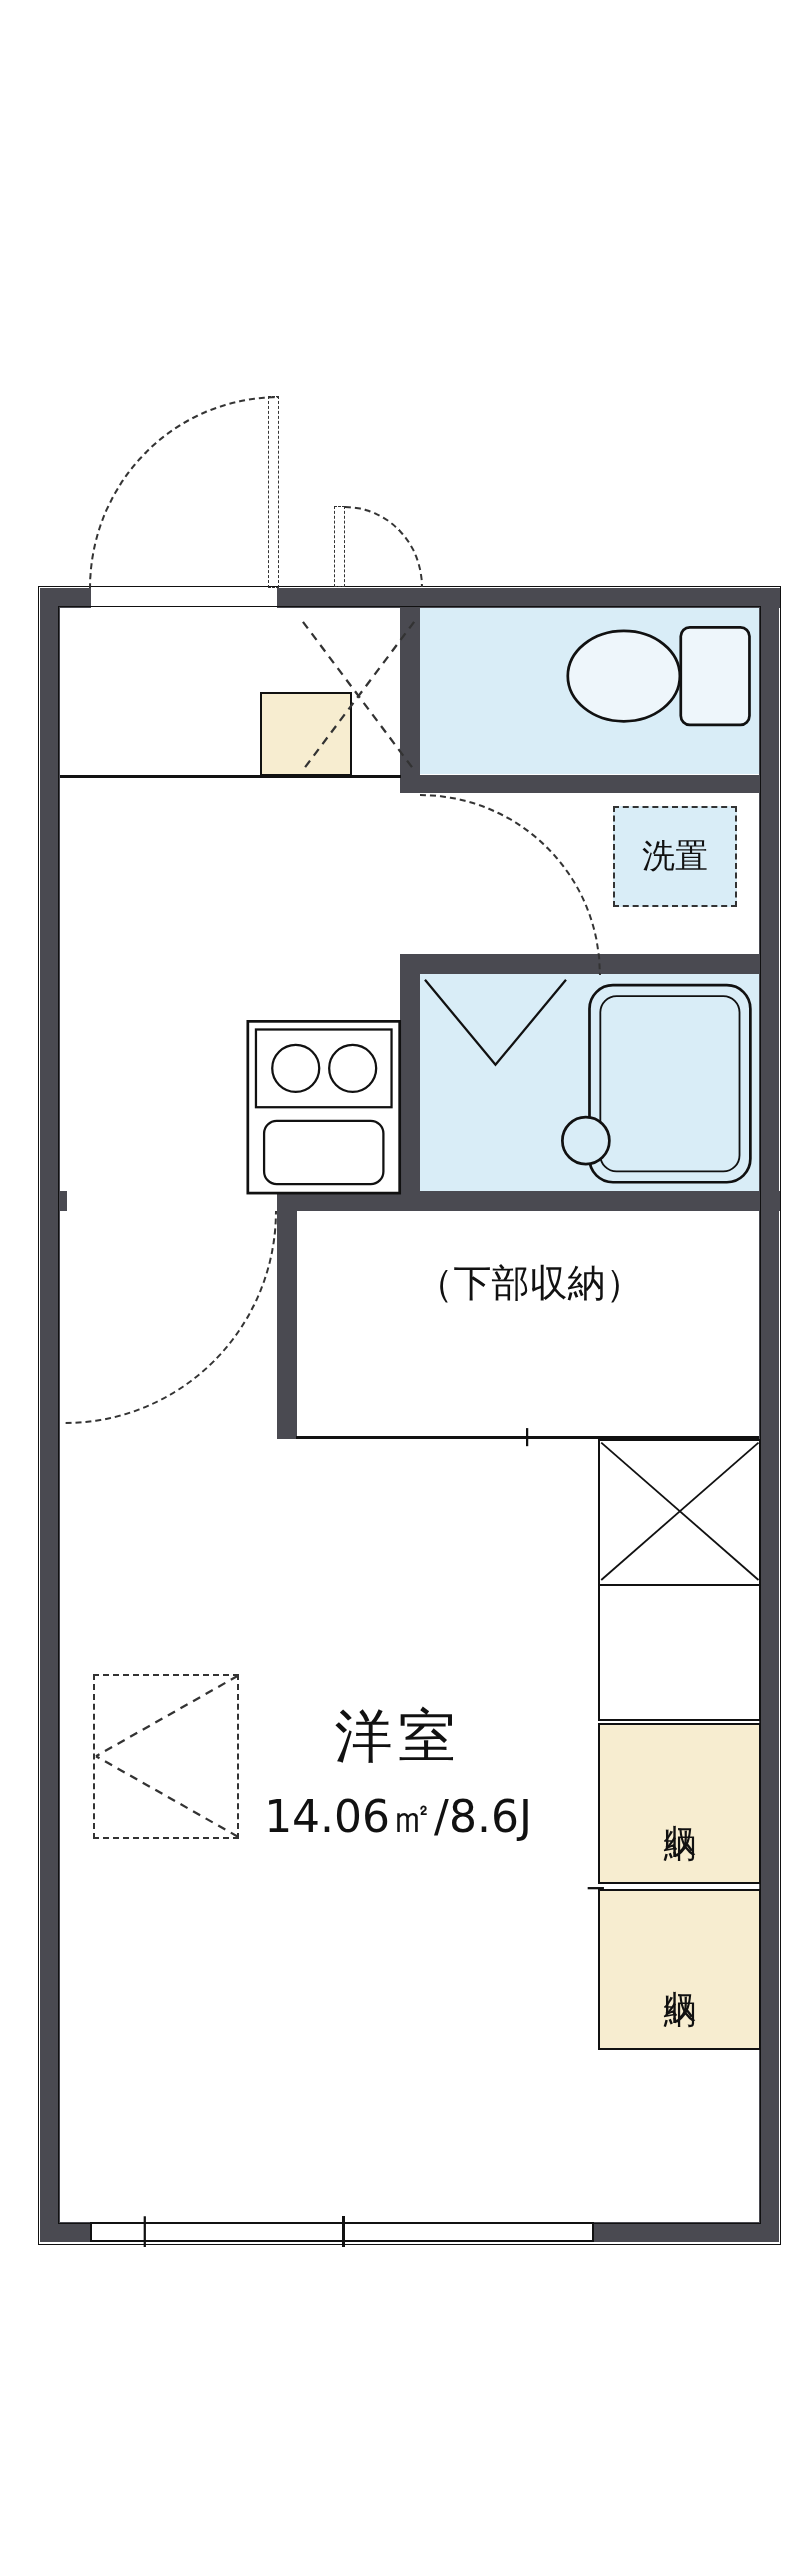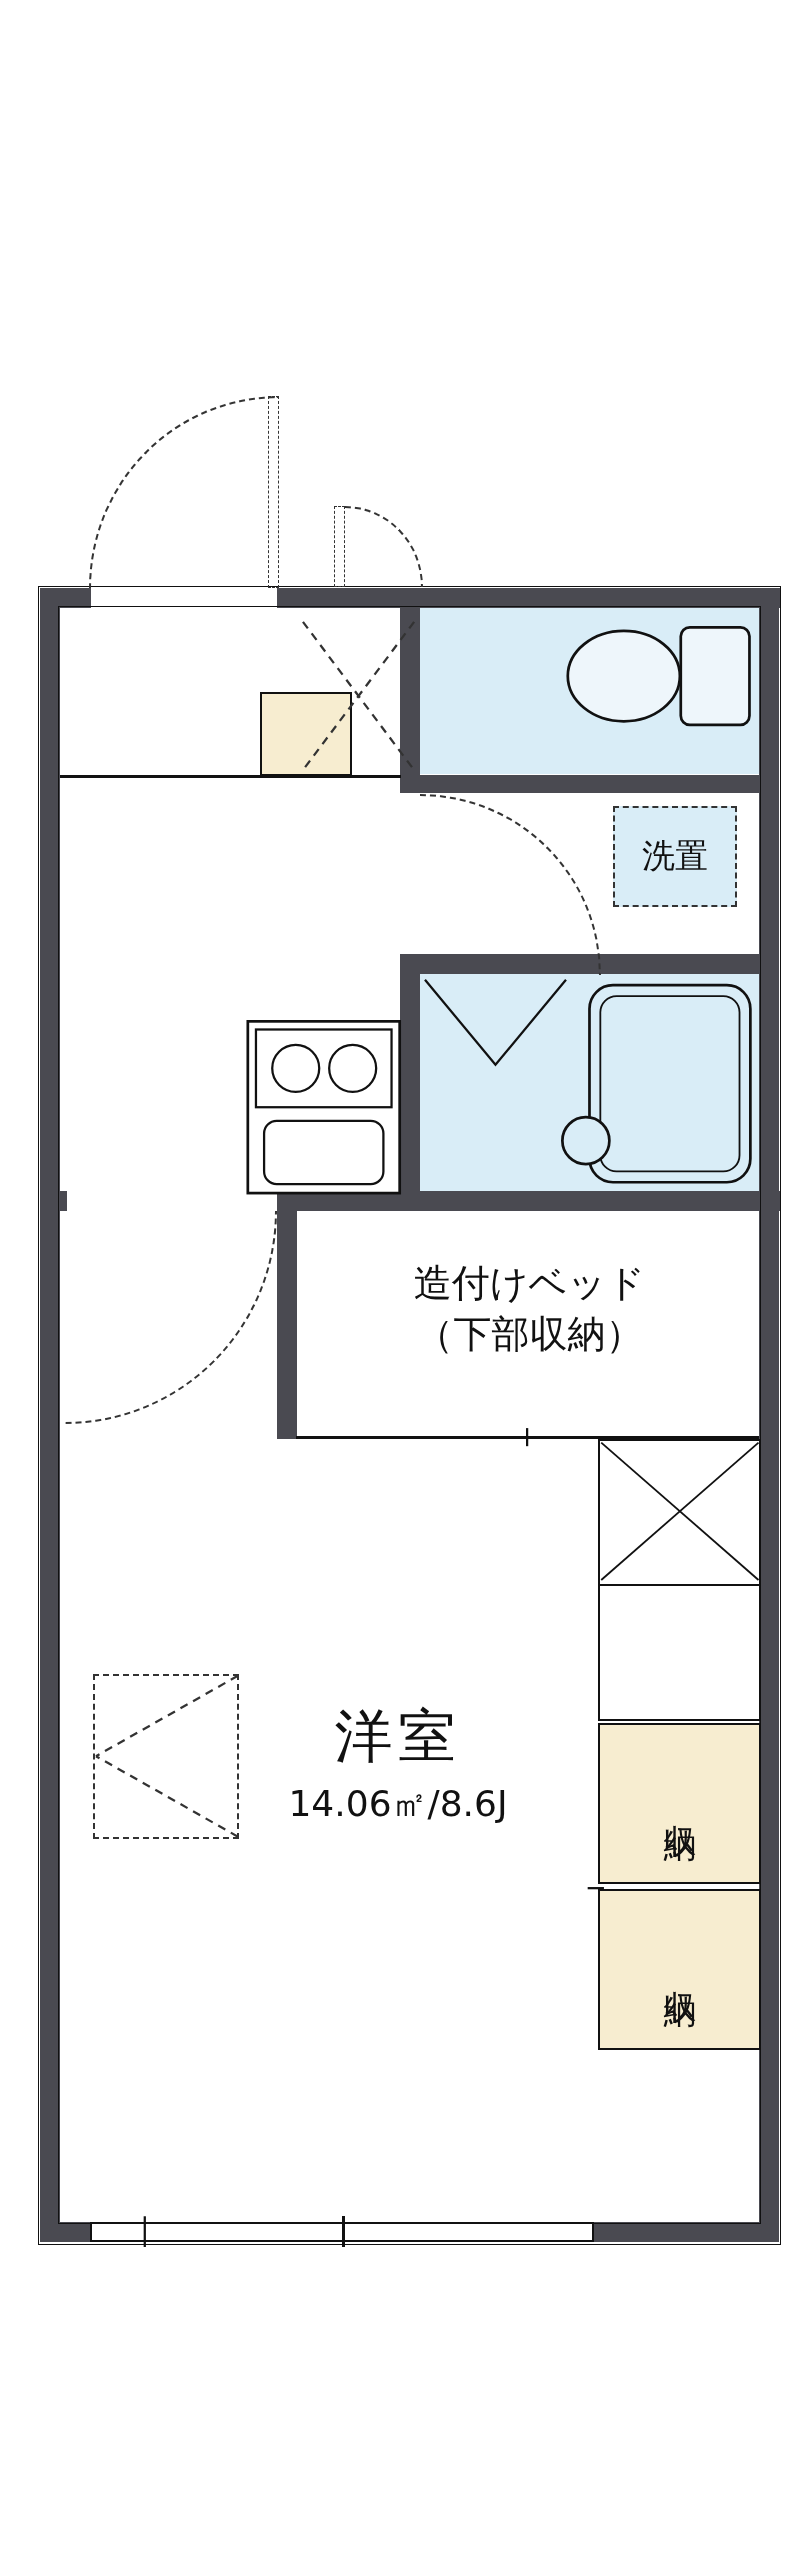--- a/index.html
+++ b/index.html
@@ -28,21 +28,21 @@
   .leaf{position:absolute;border:1.8px dashed var(--dash);box-sizing:border-box;background:transparent;}
   .thinline{position:absolute;background:var(--ink);}
   .label{position:absolute;text-align:center;line-height:1.35;}
   .v-text{writing-mode:vertical-rl;text-orientation:upright;letter-spacing:5.4px;}
   svg{position:absolute;left:0;top:0;pointer-events:none;}
   .washer-label{font-size:33px;display:flex;align-items:center;justify-content:center;width:100%;height:100%;}
   .storage-inner{display:flex;align-items:center;justify-content:center;width:100%;height:100%;font-size:33px;}
   .bed-label{left:300px;top:1258px;width:459px;font-size:38px;font-weight:500;}
   .room-label{left:118px;top:1681px;width:560px;}
   .room-name{font-size:58px;font-weight:500;letter-spacing:5.4px;margin-top:16px;}
-  .room-size{font-size:36px;margin-top:5px;}
+  .room-size{font-size:44px;margin-top:12px;}
 </style>
 </head>
 <body>
 
 <div class="outline" style="left:38px;top:586px;width:743px;height:1659px;"></div>
 
 <div class="room-water" style="left:420px;top:607px;width:339px;height:167px;"></div>
 <div class="room-water" style="left:420px;top:974px;width:339px;height:217px;"></div>
 
 <div class="wall" style="left:40px;top:588px;width:20px;height:1654px;"></div>
@@ -142,21 +142,20 @@
   </g>
 
   <g stroke="#111" stroke-width="2.5">
     <line x1="583" y1="1580" x2="583" y2="1600"></line>
     <line x1="650" y1="2089" x2="668" y2="2089"></line>
     <line x1="160" y1="2452" x2="160" y2="2486"></line>
   </g>
 </svg>
 
 <div class="label bed-label">
-  <div>造付けベッド</div>
   <div>（下部収納）</div>
 </div>
 
 <div class="label room-label">
   <div class="room-name">洋室</div>
   <div class="room-size">14.06㎡/8.6J</div>
 </div>
 
 
 </body></html>

